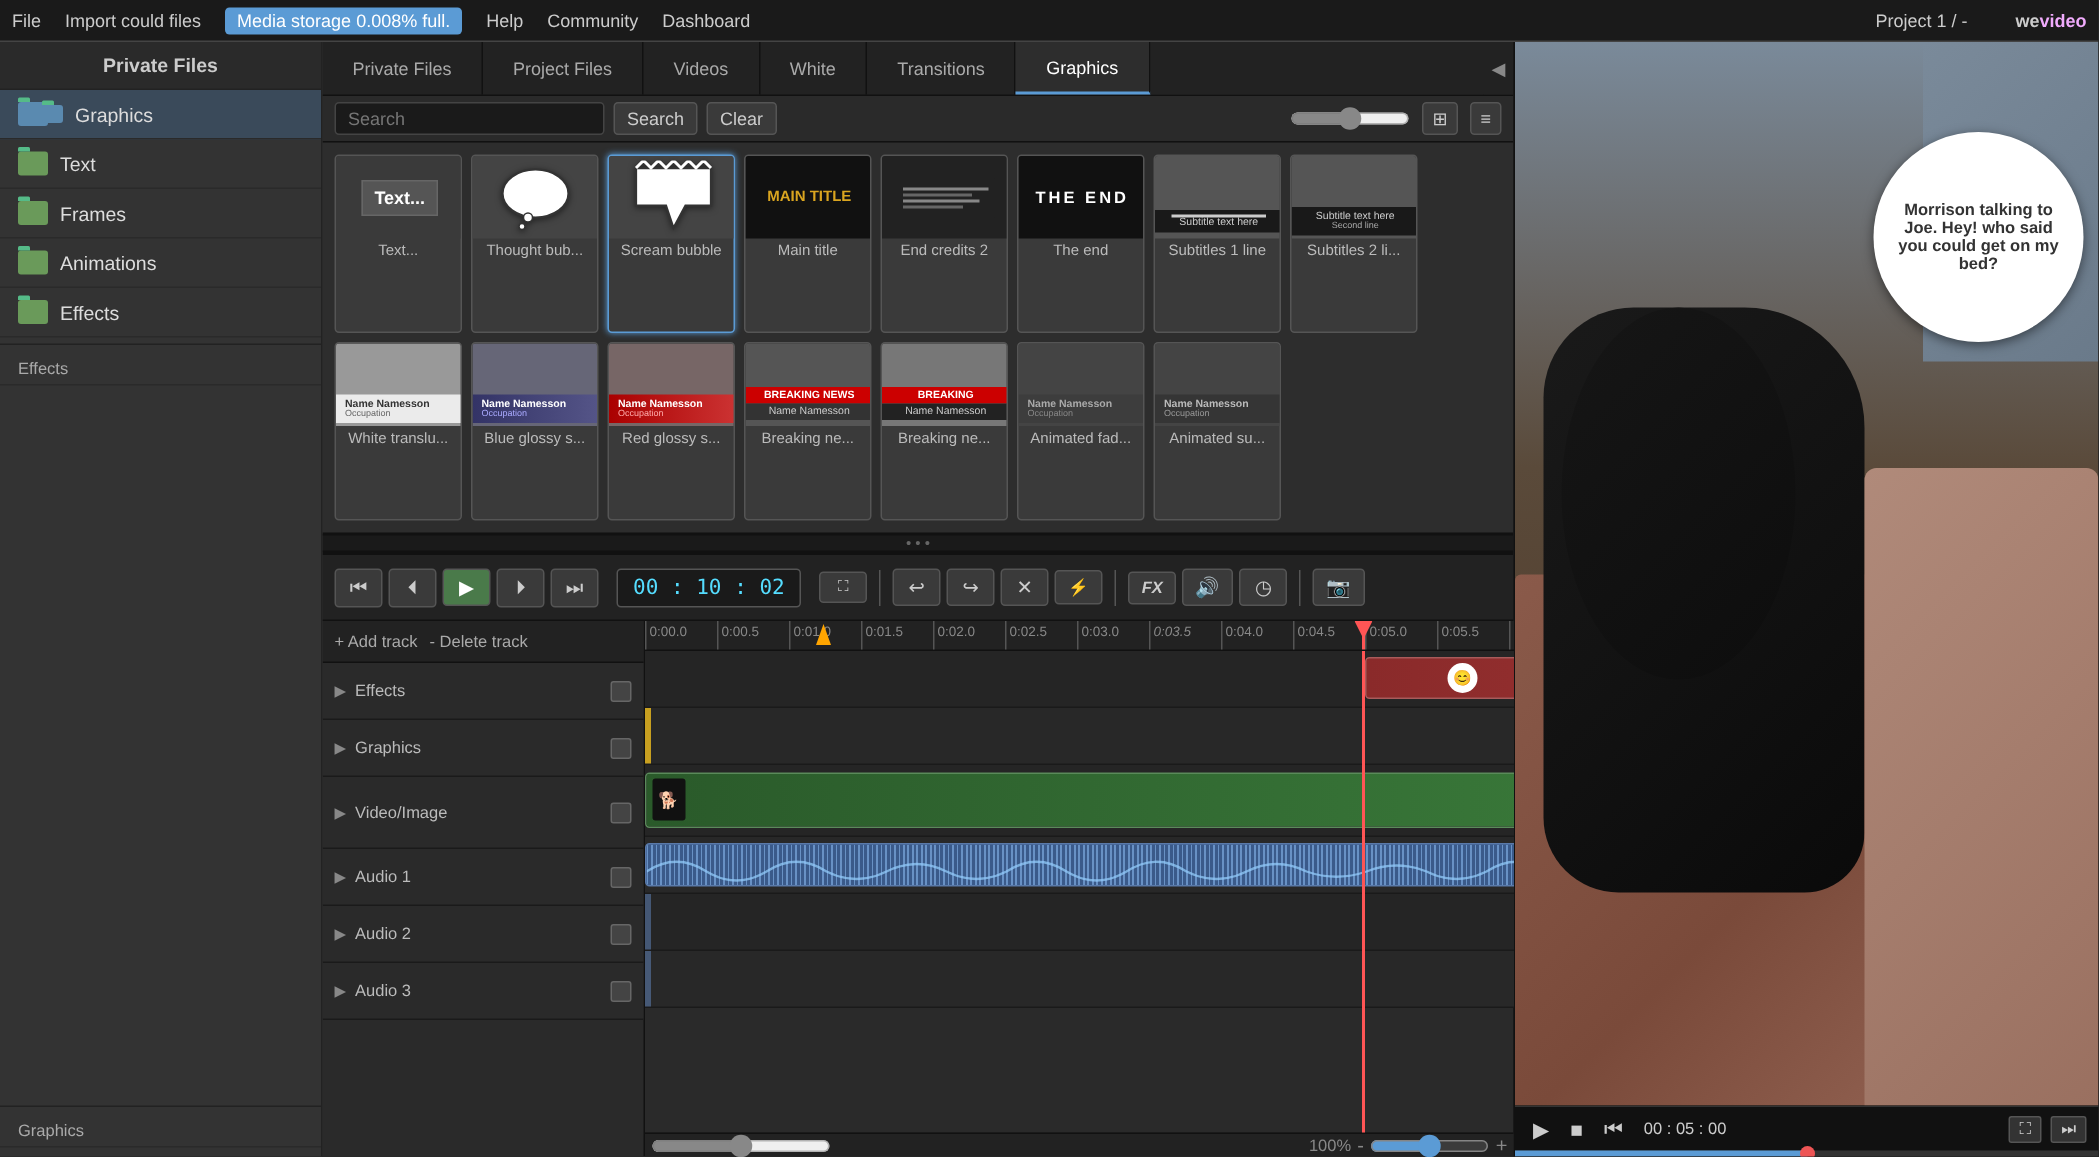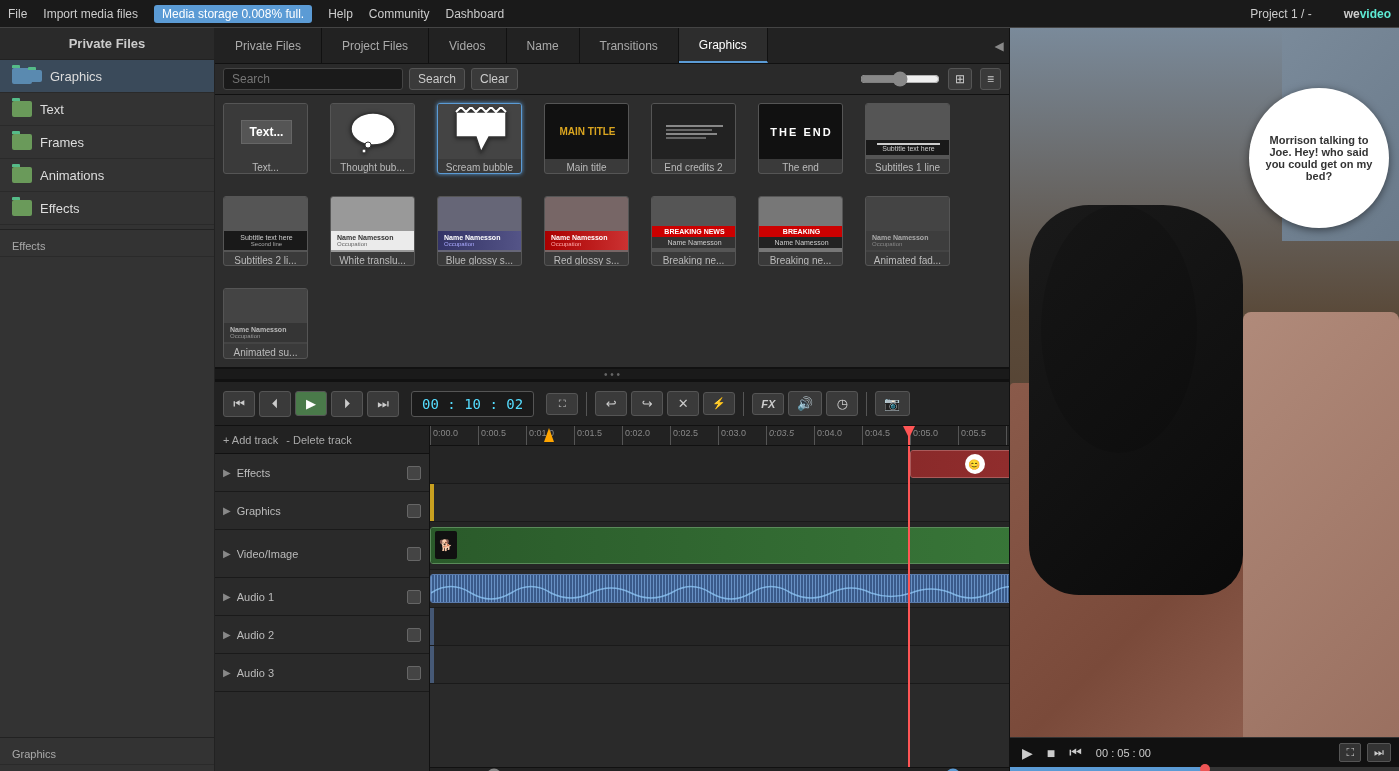--- a/index.html
+++ b/index.html
@@ -38,21 +38,21 @@
 
     
     #library-toolbar { display: flex; align-items: center; padding: 4px 8px; background: #2a2a2a; gap: 6px; border-bottom: 1px solid #111; }
     #search-input { background: #1a1a1a; border: 1px solid #444; color: #ccc; padding: 3px 8px; border-radius: 3px; width: 180px; font-size: 12px; }
     #search-btn { background: #3a3a3a; border: 1px solid #555; color: #ccc; padding: 3px 8px; border-radius: 3px; cursor: pointer; font-size: 12px; }
     #clear-btn { background: #3a3a3a; border: 1px solid #555; color: #ccc; padding: 3px 8px; border-radius: 3px; cursor: pointer; font-size: 12px; }
     .toolbar-spacer { flex: 1; }
     .view-btn { background: #3a3a3a; border: 1px solid #555; color: #ccc; padding: 3px 6px; border-radius: 3px; cursor: pointer; font-size: 12px; margin-left: 2px; }
 
     
-    #graphics-grid { flex: 1; overflow-y: auto; padding: 8px; display: grid; grid-template-columns: repeat(auto-fill, 85px); gap: 22px; }
+    #graphics-grid { flex: 1; overflow-y: auto; padding: 8px; display: grid; grid-template-columns: repeat(auto-fill, 85px); gap: 6px; }
     .graphic-item { width: 85px; background: #3a3a3a; border: 1px solid #555; border-radius: 3px; cursor: pointer; overflow: hidden; text-align: center; }
     .graphic-thumb { width: 85px; height: 55px; display: flex; align-items: center; justify-content: center; background: #444; font-size: 10px; color: #aaa; position: relative; overflow: hidden; }
     .graphic-label { font-size: 10px; color: #bbb; padding: 3px 2px; white-space: nowrap; overflow: hidden; text-overflow: ellipsis; }
 
     
     #right-panel { width: 390px; background: #1a1a1a; display: flex; flex-direction: column; border-left: 1px solid #111; }
     #video-preview { flex: 1; position: relative; overflow: hidden; }
     #speech-bubble-overlay { position: absolute; top: 60px; right: 10px; background: white; border-radius: 50%; width: 140px; height: 140px; display: flex; align-items: center; justify-content: center; padding: 12px; text-align: center; font-size: 11px; color: #333; font-weight: bold; box-shadow: 0 2px 8px rgba(0,0,0,0.5); }
     #dog-image-area { width: 100%; height: 240px; background: linear-gradient(135deg, #8a6a5a 0%, #6a4a3a 40%, #4a3a2a 100%); position: relative; overflow: hidden; }
     #preview-controls { background: #111; padding: 4px 8px; display: flex; align-items: center; gap: 6px; border-top: 1px solid #333; }
@@ -113,27 +113,27 @@
     
     .thumb-endcredits { background: #222; display: flex; flex-direction: column; align-items: center; justify-content: center; gap: 2px; }
     .title-text-style { font-size: 10px; color: #daa520; font-weight: bold; font-variant: small-caps; }
     .end-text-style { font-size: 11px; color: #fff; font-weight: bold; letter-spacing: 2px; }
   </style>
 </head>
 <body>
 
 <div id="menu-bar">
   <span>File</span>
-  <span>Import media files</span>
+  <span>Import could files</span>
   <span id="media-storage-btn">Media storage 0.008% full.</span>
   <span>Help</span>
   <span>Community</span>
   <span>Dashboard</span>
   <span id="project-title">Project 1 / -</span>
-  <span id="wevideo-logo">we<span style="color:#5eead4">video</span></span>
+  <span id="wevideo-logo">we<span style="color:#f0abfc">video</span></span>
 </div>
 
 <div id="main-layout">
 
   <div id="left-sidebar">
     <div id="private-files-header">Private Files</div>
 
     <div class="sidebar-item active">
       <div class="sidebar-folder-icon" style="background:#5a8ab0;"></div>
       <div class="sidebar-folder-icon" style="background:#5a8ab0; width:14px; height:12px; margin-left:-12px;"></div>
@@ -170,21 +170,21 @@
   </div>
 
   <div id="center-area">
 
     <div id="library-panel">
 
       <div id="tab-bar">
         <div class="tab">Private Files</div>
         <div class="tab">Project Files</div>
         <div class="tab">Videos</div>
-        <div class="tab">Name</div>
+        <div class="tab">White</div>
         <div class="tab">Transitions</div>
         <div class="tab active">Graphics</div>
         <div style="flex:1; background:#222;"></div>
         <div style="width:20px; background:#222; display:flex; align-items:center; justify-content:center; cursor:pointer; color:#888;">◀</div>
       </div>
 
       <div id="library-toolbar">
         <input type="text" id="search-input" placeholder="Search" style="">
         <button id="search-btn">Search</button>
         <button id="clear-btn">Clear</button>

